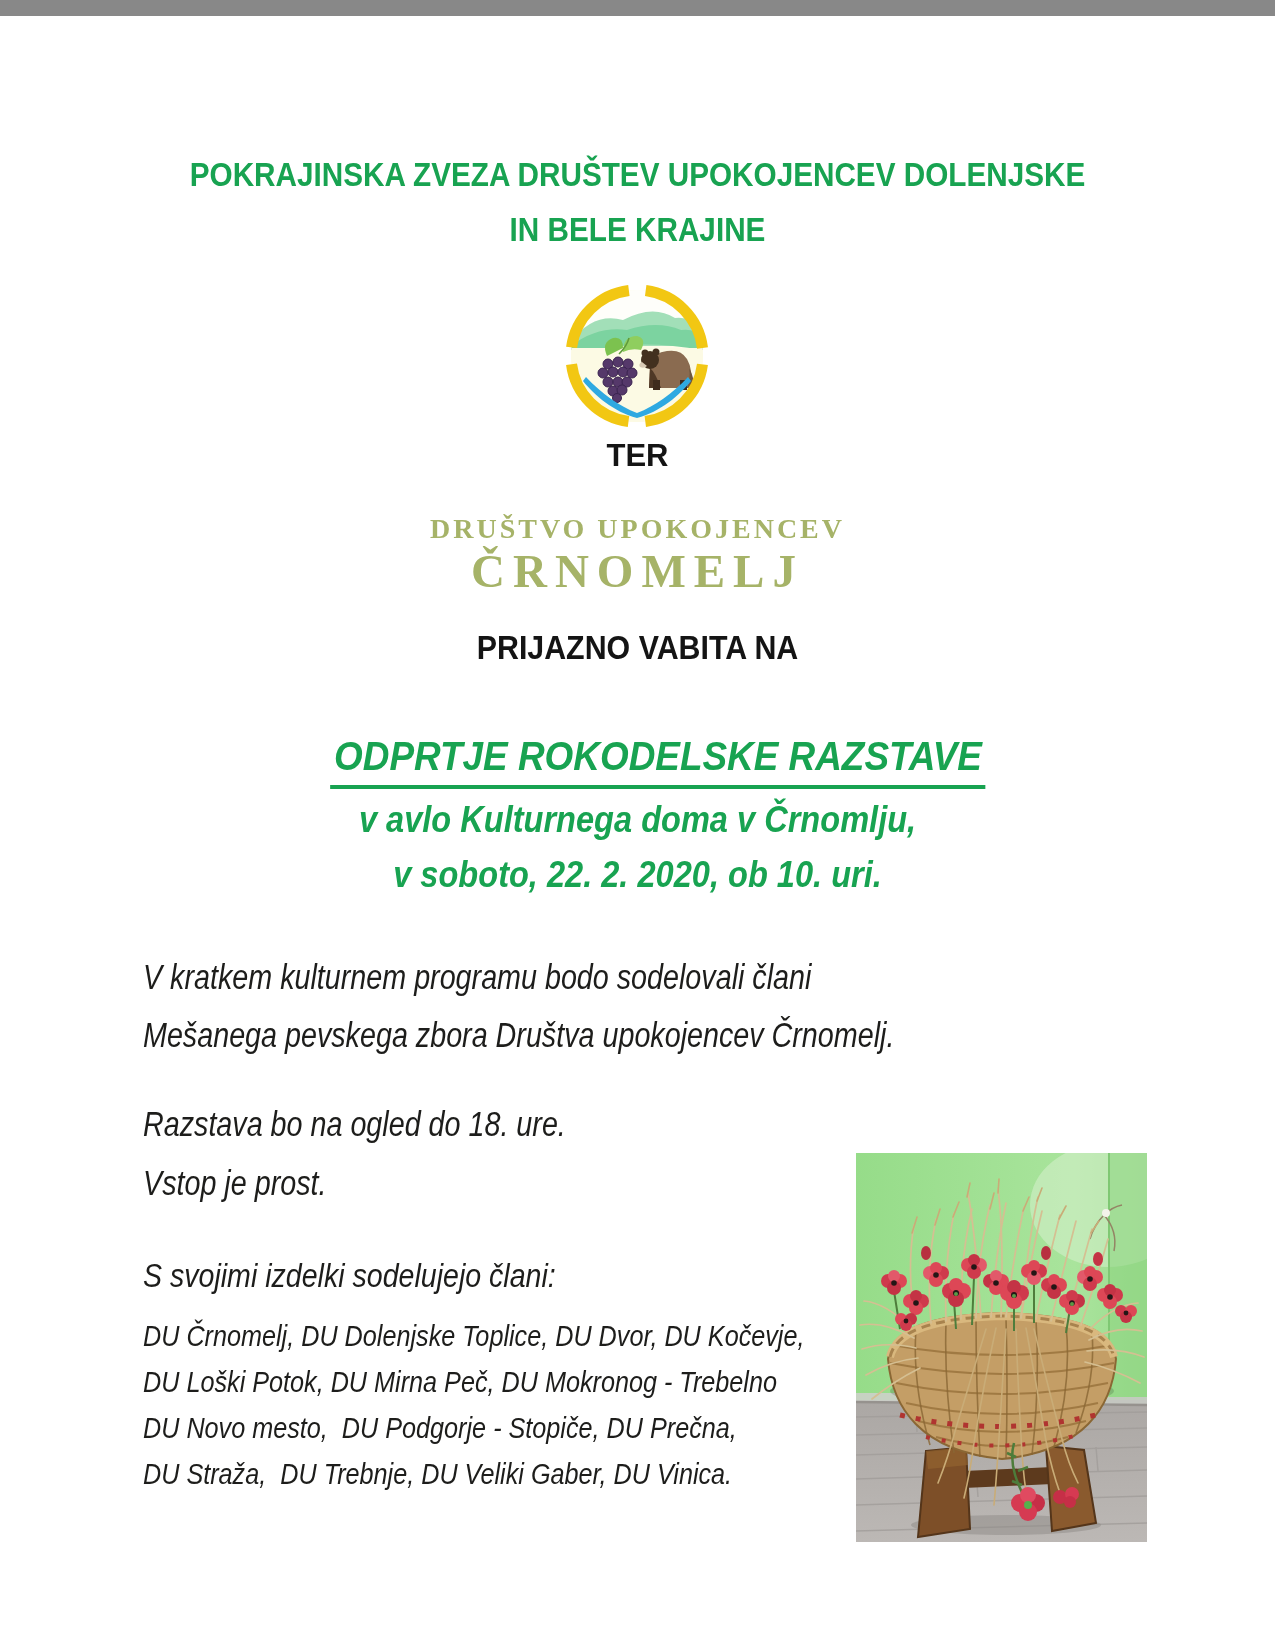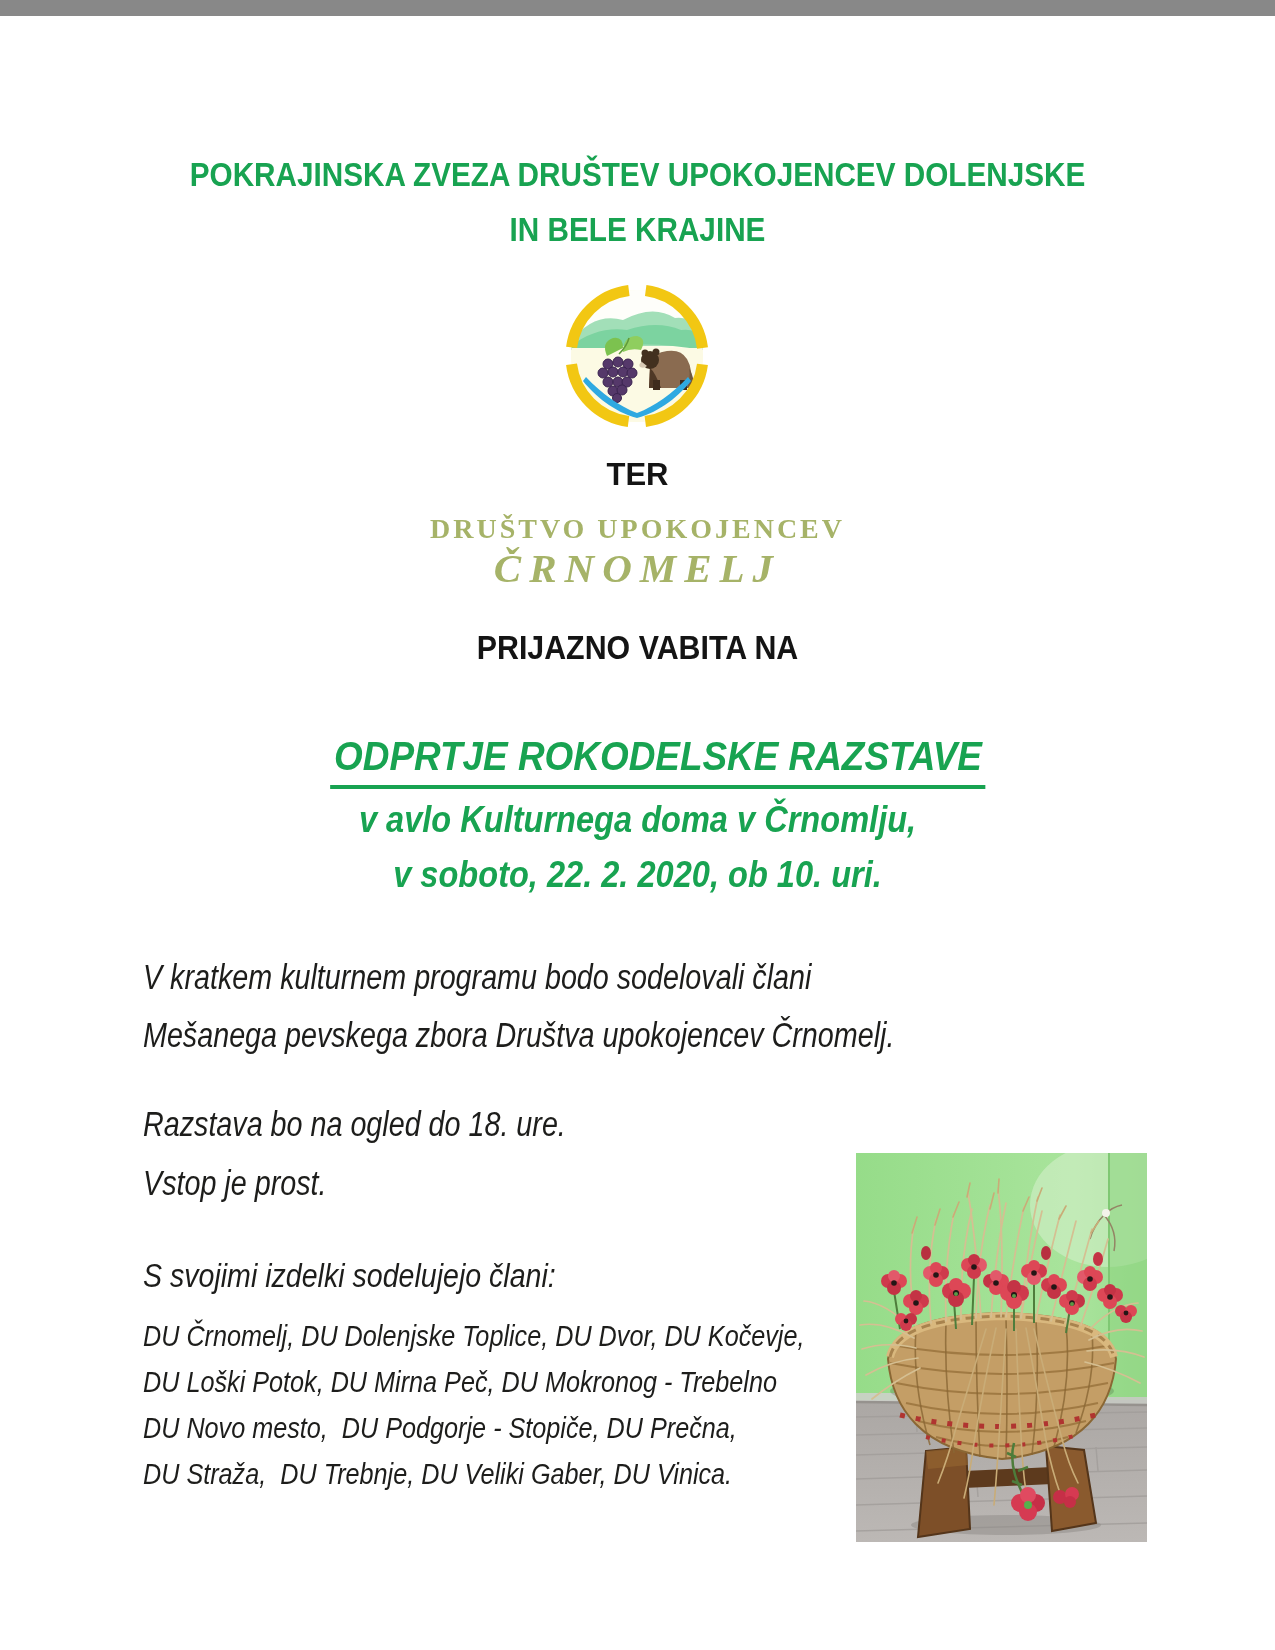--- a/index.html
+++ b/index.html
@@ -5,21 +5,21 @@
   html,body{margin:0;padding:0;background:#888;}
   .page{position:relative;width:1275px;height:1650px;margin:16px auto;background:#ffffff;
         font-family:"Liberation Sans",sans-serif;overflow:hidden;color:#1d1d1b;}
   .blk{position:absolute;left:0;width:100%;text-align:center;white-space:pre;}
   .left{position:absolute;left:143px;text-align:left;white-space:pre;transform-origin:0 50%;}
   .green{color:#18a351;}
   .olive{color:#a6b368;font-family:"Liberation Serif",serif;font-weight:bold;}
   .hdr{font-weight:bold;font-size:33px;transform:scaleX(.90);}
   .ter{font-weight:bold;font-size:31px;color:#141414;}
   .soc1{font-size:28px;letter-spacing:3px;}
-  .soc2{font-size:41px;letter-spacing:8px;font-style:italic;}
+  .soc2{font-size:47px;letter-spacing:8px;}
   .invite{font-weight:bold;font-size:33px;color:#141414;transform:scaleX(.92);}
   .title{font-weight:bold;font-style:italic;font-size:41px;transform:scaleX(.90);}
   .title .u{display:inline-block;border-bottom:4px solid #18a351;padding:0 4px 5px 4px;}
   .venue{font-weight:bold;font-style:italic;font-size:37px;transform:scaleX(.88);}
   .body{font-style:italic;font-size:35px;transform:scaleX(.82);}
   .list{font-style:italic;font-size:30px;transform:scaleX(.84);}
   .logo{position:absolute;left:557px;top:260px;width:160px;height:160px;}
   .photo{position:absolute;left:856px;top:1137px;width:291px;height:389px;}
 </style>
 </head>
@@ -73,21 +73,21 @@
         <path d="M85,86 q-4,2 -2,5 q4,2 7,-1 Z" fill="#d8cbb6"></path>
         <path d="M130,112 q4,-10 2,-20 q6,10 4,20 Z" fill="#6e573f"></path>
       </g>
 
       <path d="M29,101 C45,118 62,130 80,137 L80,142 C57,136 37,119 26,105 Z" fill="#2fa9e1"></path>
       <path d="M131,101 C115,118 98,130 80,137 L80,142 C103,136 123,119 134,105 Z" fill="#2fa9e1"></path>
     </g>
     <circle cx="80" cy="80" r="66" fill="none" stroke="#F2C713" stroke-width="11" stroke-dasharray="86.6 17" stroke-dashoffset="95.1"></circle>
   </svg>
 
-  <div class="blk ter" style="top:441px">TER</div>
+  <div class="blk ter" style="top:422px">TER</div>
 
   <div class="blk soc1 olive" style="top:497px">DRUŠTVO UPOKOJENCEV</div>
   <div class="blk soc2 olive" style="top:528px">ČRNOMELJ</div>
 
   <div class="blk invite" style="top:613px">PRIJAZNO VABITA NA</div>
 
   <div class="blk title green" style="top:670px">
     <span class="u">ODPRTJE ROKODELSKE RAZSTAVE</span>
   </div>
 

